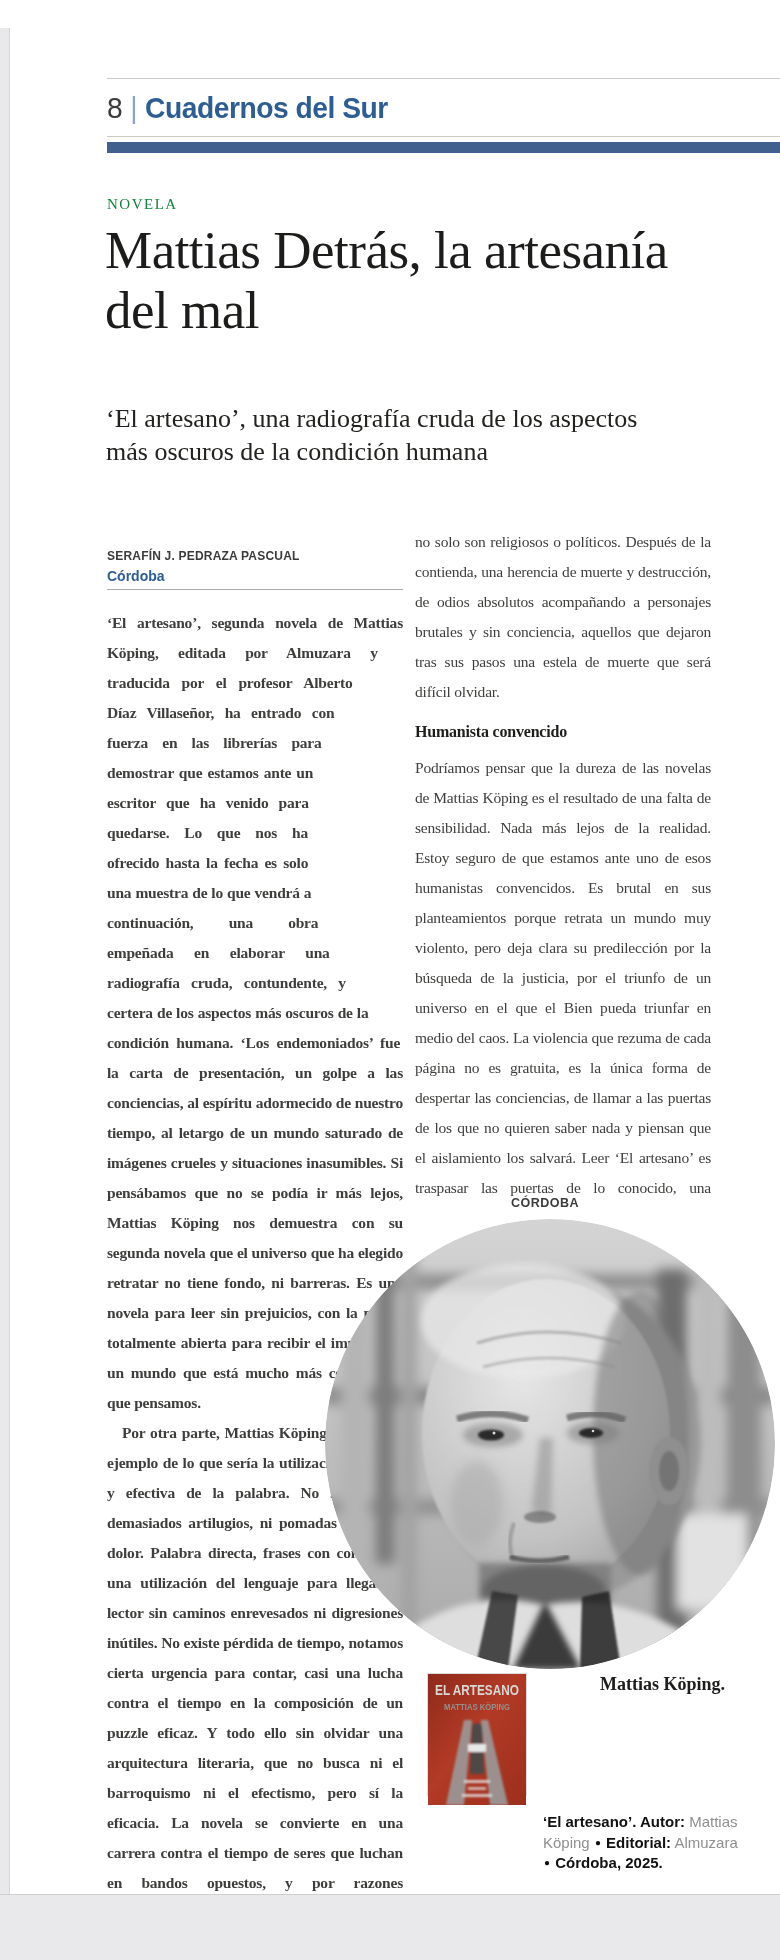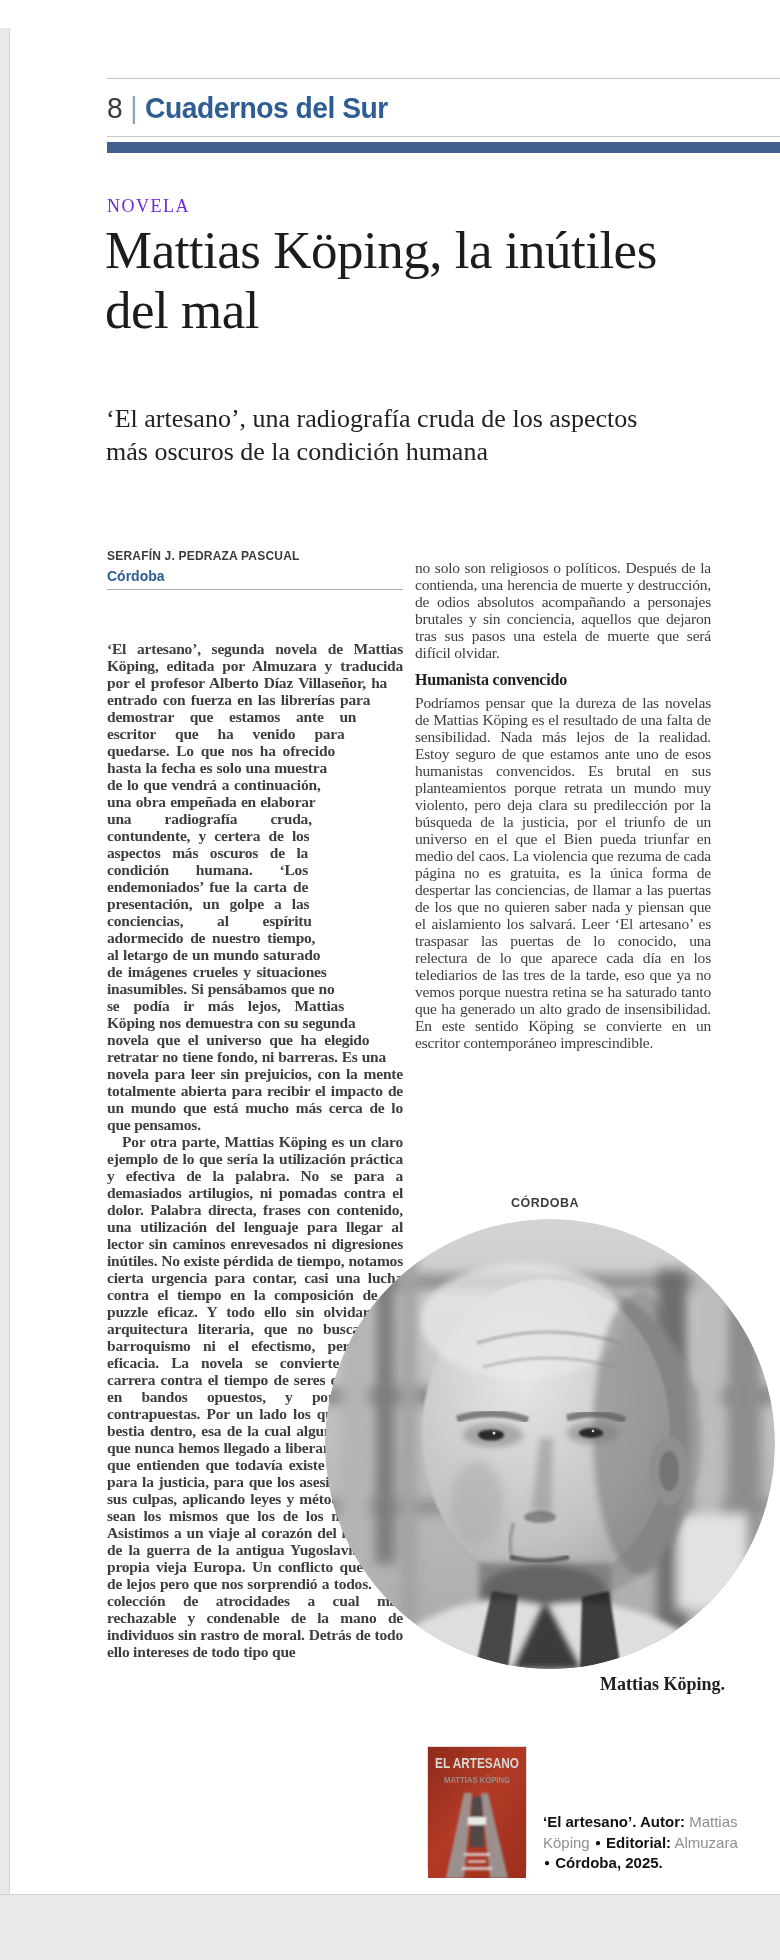--- a/index.html
+++ b/index.html
@@ -12,48 +12,48 @@
   .rule{position:absolute;height:1px;background:#c9c9c9;}
   .rule.r1{left:107px;top:78px;width:673px;}
   .rule.r2{left:107px;top:136px;width:673px;}
   .blue-bar{position:absolute;left:107px;top:142px;width:673px;height:11px;background:#42608d;}
   .masthead{position:absolute;left:107px;top:86px;font-family:"Liberation Sans",sans-serif;
             font-size:30px;line-height:44px;transform:scaleX(.94);transform-origin:left;white-space:nowrap;}
   .masthead .pgnum{font-weight:300;color:#3c3c3c;}
   .masthead .sep{color:#8ba3c2;font-weight:300;padding:0 8px;}
   .masthead .section{font-weight:bold;color:#2e5d94;letter-spacing:-.5px;}
   
-  .kicker{position:absolute;left:107px;top:196px;font-size:18px;letter-spacing:1.5px;color:#6d28d9;}
+  .kicker{position:absolute;left:107px;top:196px;font-size:15px;letter-spacing:1.5px;color:#15803d;}
   .headline{position:absolute;left:105px;top:220px;width:565px;font-size:53px;line-height:60px;
             color:#1c1c1a;letter-spacing:-.5px;}
   .subtitle{position:absolute;left:106px;top:402px;width:575px;font-size:26px;line-height:33px;color:#22221f;}
   .byline{position:absolute;left:107px;top:546px;font-family:"Liberation Sans",sans-serif;}
   .byline .name{font-size:12px;font-weight:bold;color:#3b3b3b;letter-spacing:.2px;line-height:20px;}
   .byline .place{font-size:14px;font-weight:bold;color:#2e5d94;line-height:20px;}
   .byline-rule{position:absolute;left:107px;top:589px;width:296px;height:1px;background:#aaaaaa;}
   
-  .col{position:absolute;width:296px;font-size:15.5px;line-height:17px;text-align:justify;
-       letter-spacing:-.2px;color:#3e3e3c;hyphens:auto;margin-top:32px;}
+  .col{position:absolute;width:296px;font-size:15.5px;line-height:30px;text-align:justify;
+       letter-spacing:-.2px;color:#3e3e3c;hyphens:auto;}
   .col p{margin:0;}
   .col-left{left:107px;top:608px;height:1284px;overflow:hidden;font-weight:bold;}
   .col-right{left:415px;top:527px;height:672px;overflow:hidden;}
   .col p.indent{text-indent:15px;}
   .col h3{margin:10px 0 6px 0;font-size:16px;color:#1d1d1b;letter-spacing:-.2px;}
   .photo-wrap-spacer{float:right;width:98px;height:472px;margin-top:604px;
                      shape-outside:circle(242px at 245px 230px);}
   
   .photo-credit{position:absolute;left:365px;top:1196px;width:360px;text-align:center;
                 font-family:"Liberation Sans",sans-serif;font-size:12.5px;font-weight:bold;
                 letter-spacing:.5px;color:#3c3c3c;}
   .portrait{position:absolute;left:325px;top:1219px;width:450px;height:450px;border-radius:50%;overflow:hidden;}
   .portrait svg{display:block;}
   .photo-caption{position:absolute;left:365px;top:1674px;width:360px;text-align:right;
                  font-size:18px;font-weight:bold;color:#1d1d1b;}
   
-  .book-cover{position:absolute;left:428px;top:1747px;width:98px;height:121px;box-shadow:0 0 0 1px #dcdcdc;}
+  .book-cover{position:absolute;left:428px;top:1674px;width:98px;height:121px;box-shadow:0 0 0 1px #dcdcdc;}
   .book-caption{position:absolute;left:543px;top:1812px;width:196px;
                 font-family:Liberation Sans, sans-serif;font-size:15px;line-height:20.5px;}
   .book-caption .b{font-weight:bold;color:#111111;}
   .book-caption .g{color:#8f8f8f;}
   .book-caption .bullet{color:#111111;font-size:10px;vertical-align:2px;padding:0 1px;}
 </style>
 </head>
 <body>
 
 <div id="page">
@@ -61,21 +61,21 @@
   <div class="left-strip"></div>
 
   <div class="rule r1"></div>
   <div class="masthead">
     <span class="pgnum">8</span><span class="sep">|</span><span class="section">Cuadernos del Sur</span>
   </div>
   <div class="rule r2"></div>
   <div class="blue-bar"></div>
 
   <div class="kicker">NOVELA</div>
-  <h1 class="headline" style="margin:0;font-weight:400;">Mattias Köping, la inútiles del mal</h1>
+  <h1 class="headline" style="margin:0;font-weight:400;">Mattias Detrás, la artesanía del mal</h1>
   <div class="subtitle">‘El artesano’, una radiografía cruda de los aspectos más oscuros de la condición humana</div>
 
   <div class="byline">
     <div class="name">SERAFÍN J. PEDRAZA PASCUAL</div>
     <div class="place">Córdoba</div>
   </div>
   <div class="byline-rule"></div>
 
   <div class="col col-left">
     <div class="photo-wrap-spacer"></div>

